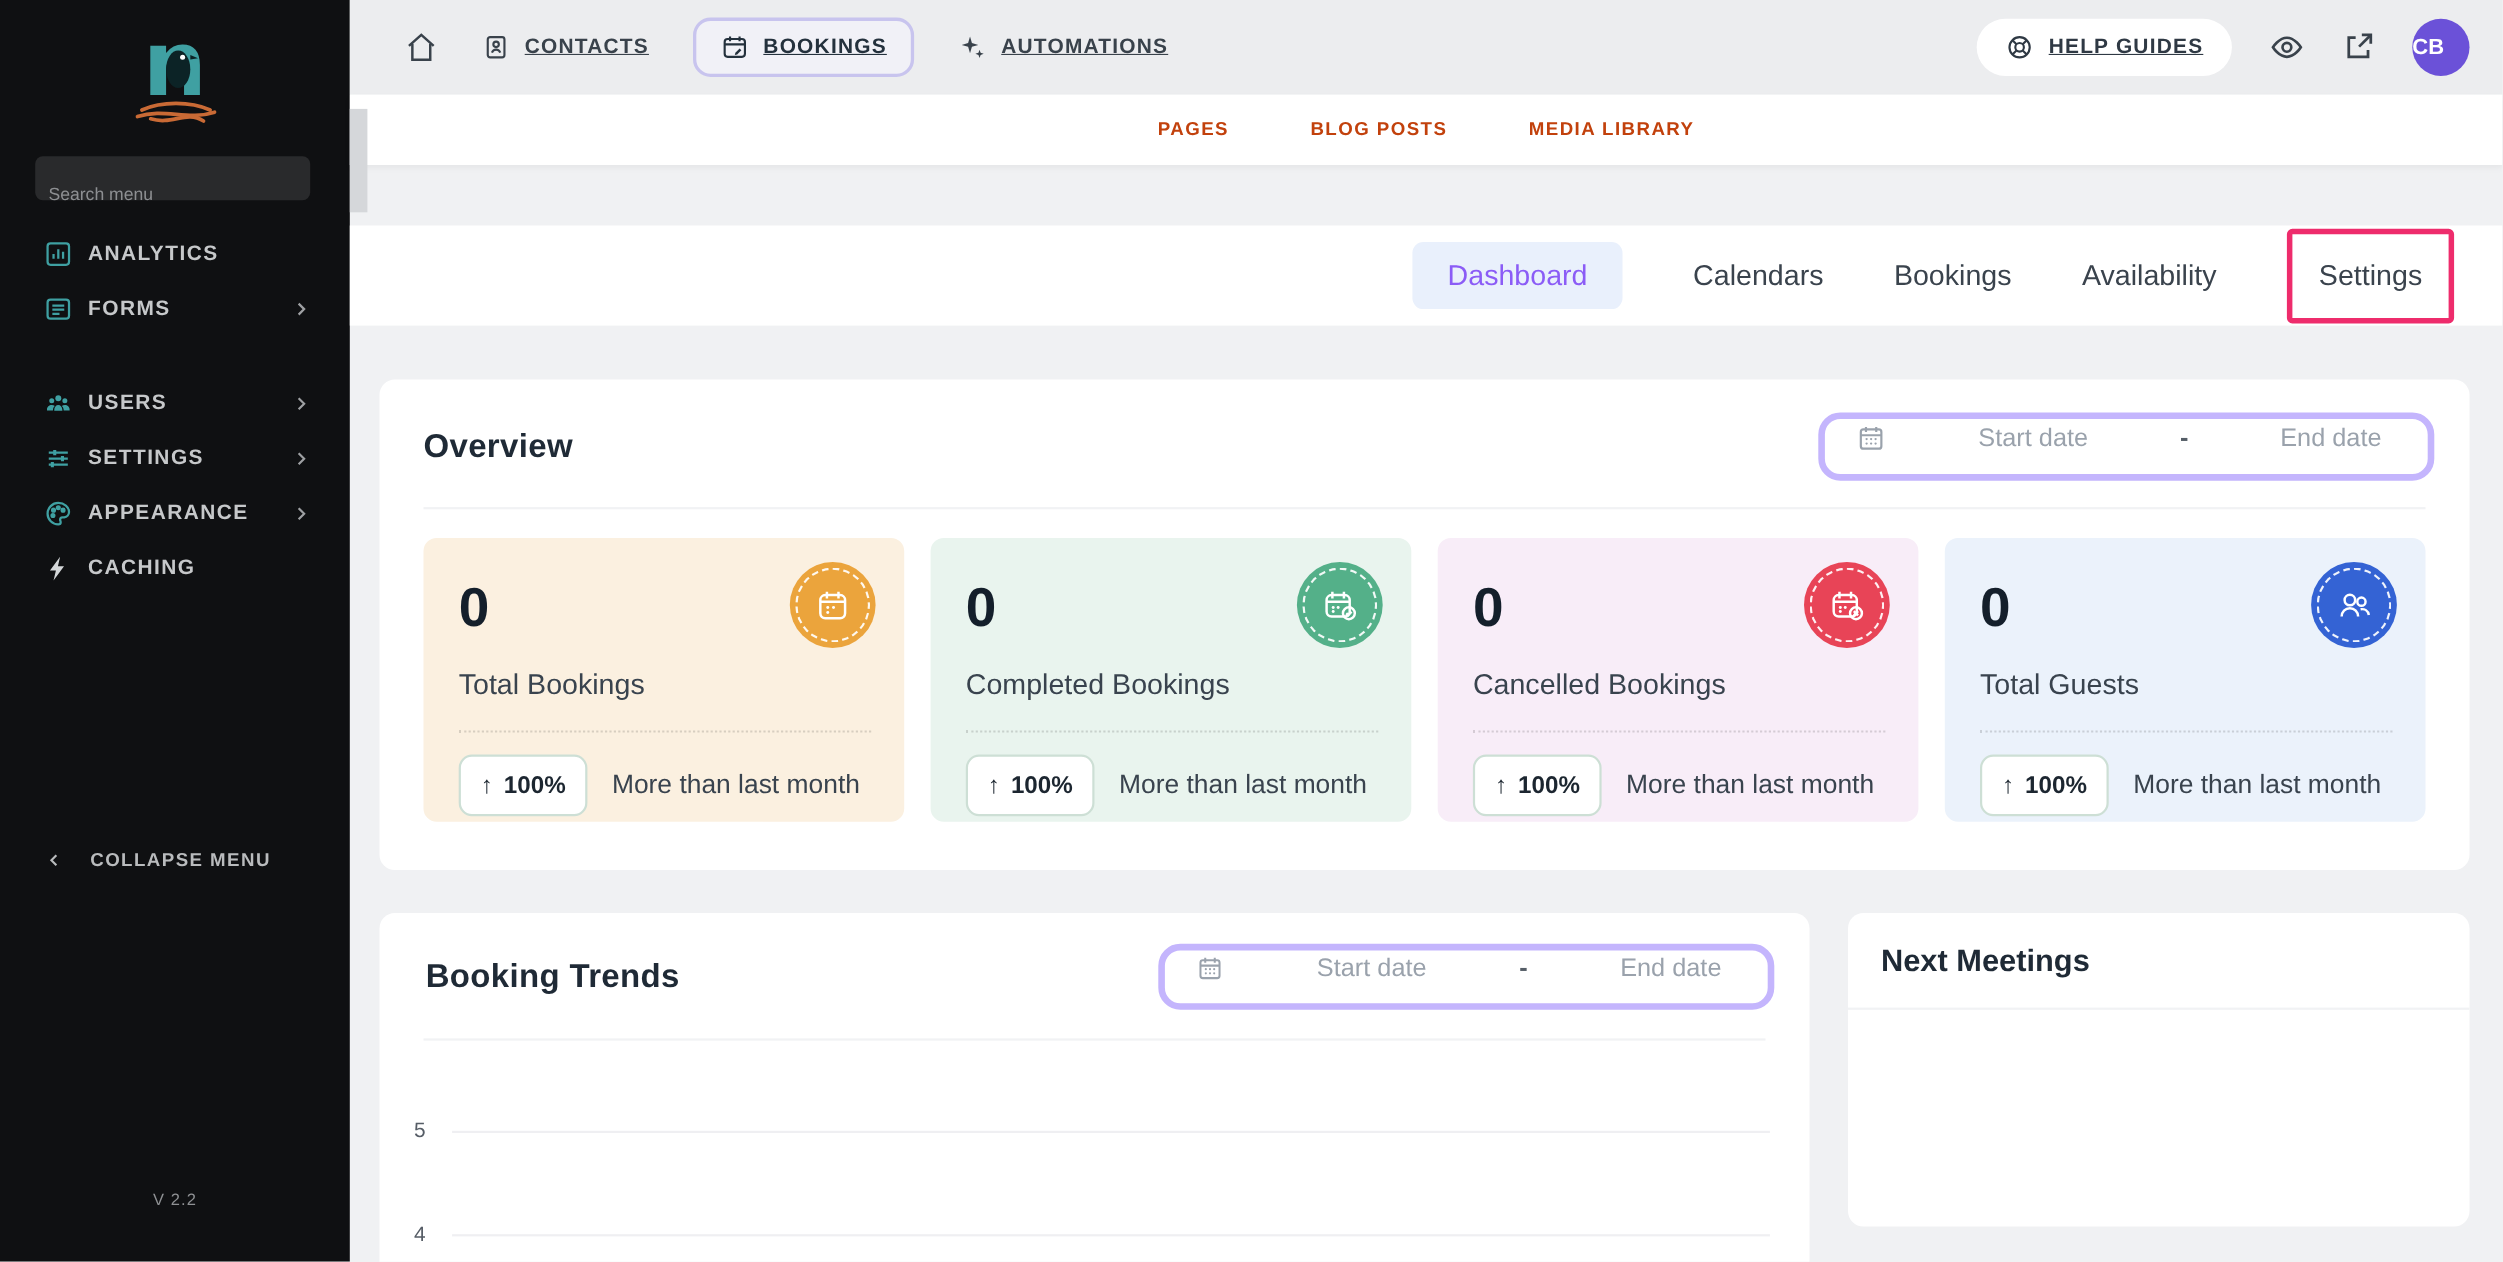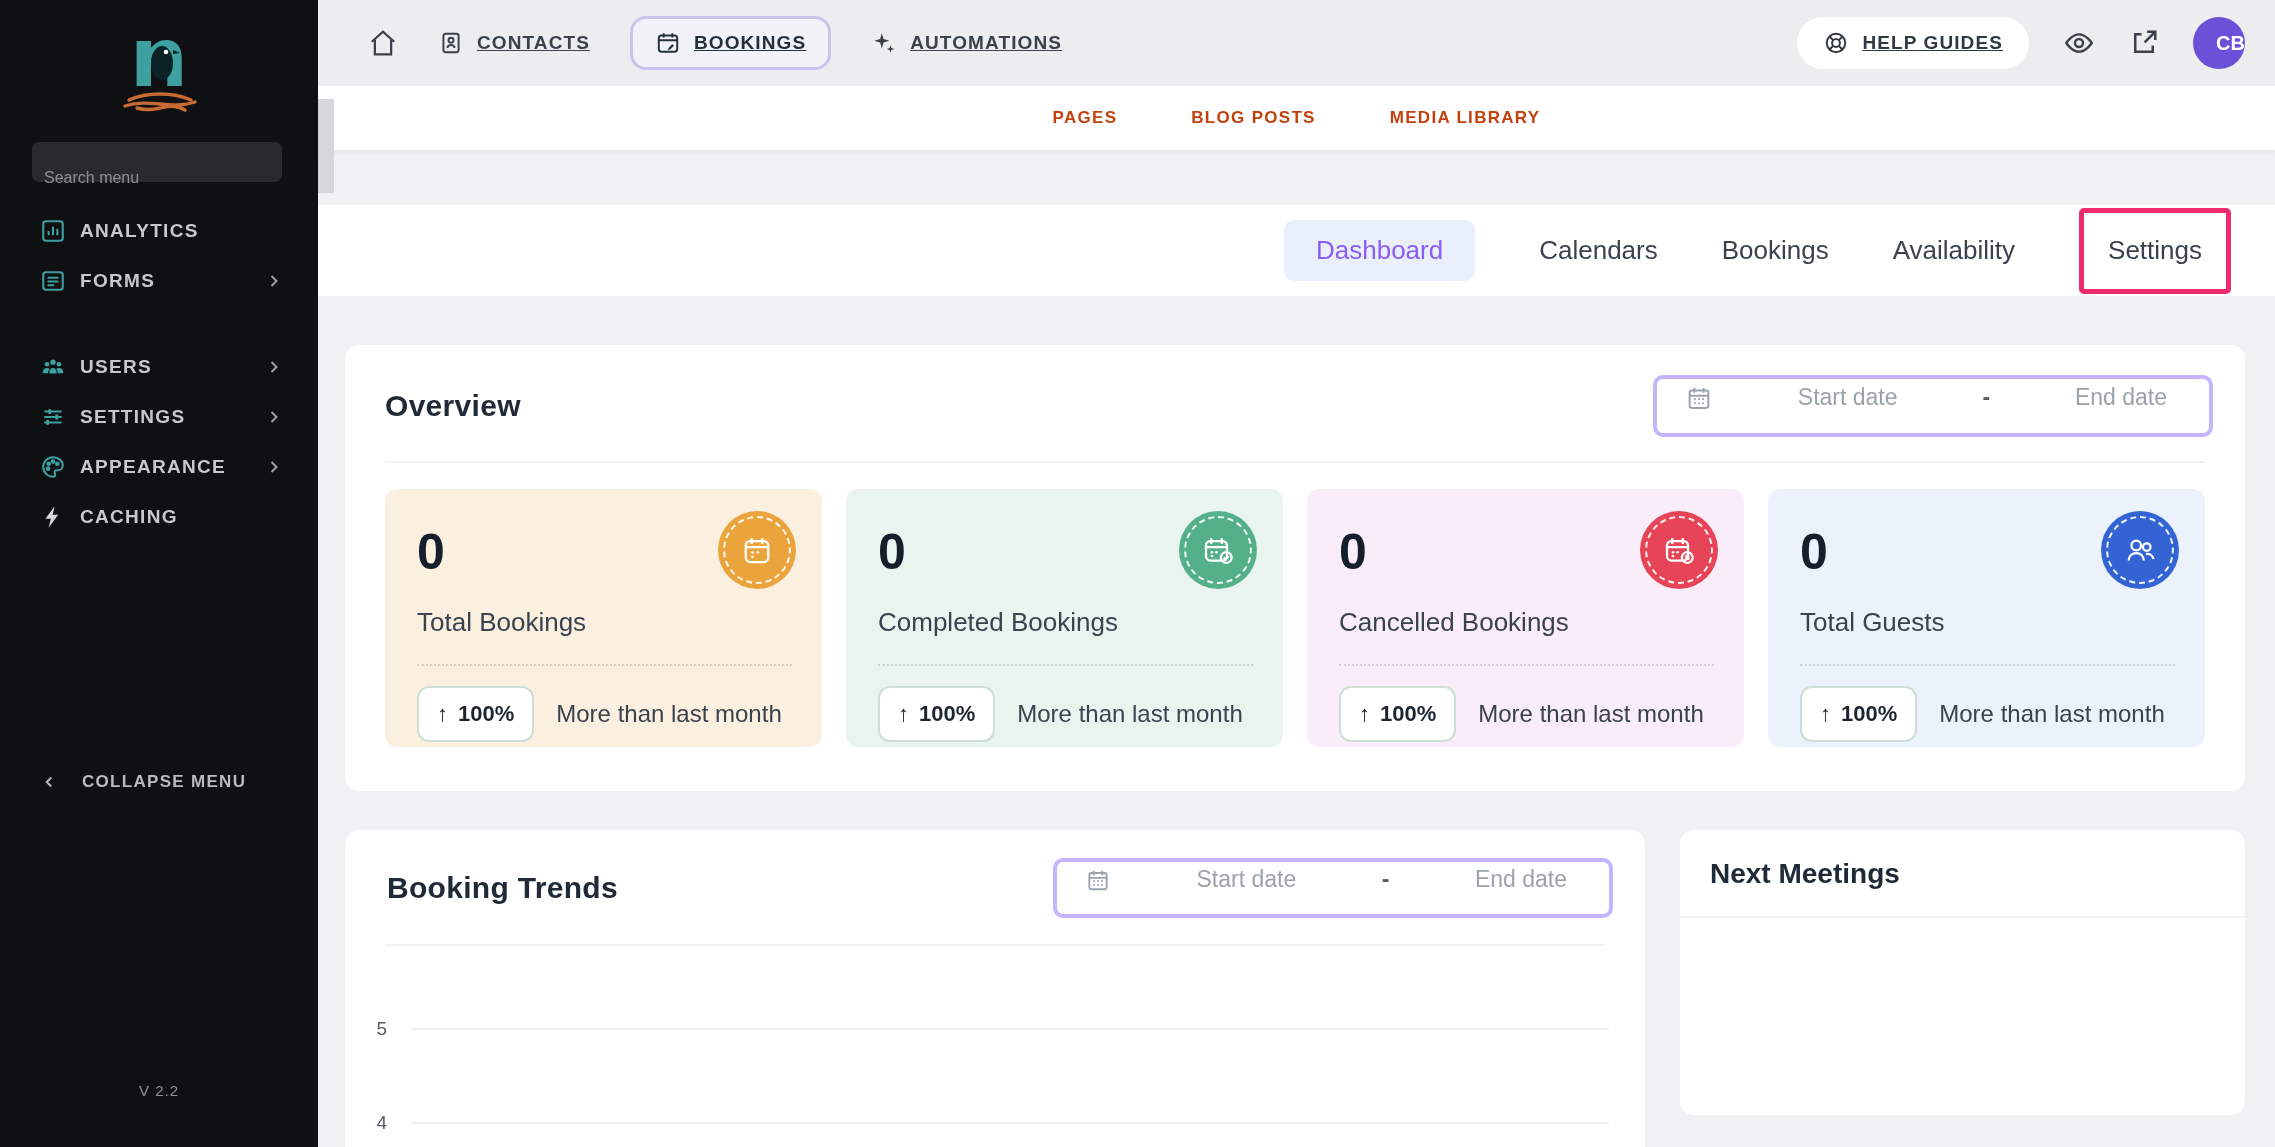--- a/index.html
+++ b/index.html
@@ -32,36 +32,36 @@
     display:flex;align-items:center;padding:0 30px 0 50px;gap:40px;box-sizing:border-box;}
   .tn-item{display:flex;align-items:center;gap:13px;font-size:19px;font-weight:700;
     letter-spacing:1.1px;color:#39424b;cursor:pointer;white-space:nowrap;text-decoration:underline;}
   .bookings-pill{border:3px solid #c8c4ee;background:#f1f1f7;border-radius:16px;
     padding:11px 22px;color:#24313d;}
   .topbar-right{margin-left:auto;display:flex;align-items:center;gap:34px;}
   .help-pill{background:#ffffff;border-radius:26px;height:52px;display:flex;align-items:center;
     gap:13px;padding:0 26px;font-size:19px;font-weight:700;letter-spacing:1.1px;color:#2f3944;cursor:pointer;text-decoration:underline;}
   .icon-btn{display:flex;align-items:center;cursor:pointer;}
   .avatar{width:52px;height:52px;border-radius:50%;background:#6b51d8;color:#fff;display:flex;
-    align-items:center;justify-content:flex-end;font-size:20px;font-weight:700;cursor:pointer;}
+    align-items:center;justify-content:flex-start;font-size:20px;font-weight:700;cursor:pointer;}
   
   .subnav{position:absolute;left:318px;top:86px;right:0;height:64px;background:#ffffff;
     display:flex;align-items:center;justify-content:center;gap:74px;
     box-shadow:0 3px 6px rgba(0,0,0,0.05);z-index:4;}
   .sn-item{font-size:17px;font-weight:700;letter-spacing:1.3px;color:#c2410c;cursor:pointer;}
   
   .tabsbar{position:absolute;left:318px;top:205px;right:0;height:91px;background:#ffffff;
     display:flex;align-items:center;justify-content:flex-end;gap:64px;padding-right:44px;box-sizing:border-box;}
   .tab{font-size:26px;color:#3a434d;cursor:pointer;}
   .tab-active{background:#e9f0fc;color:#8b5cf6;padding:15px 32px;border-radius:10px;}
   .settings-box{height:76px;border:5px solid #ee2c6c;border-radius:5px;display:flex;
     align-items:center;justify-content:center;padding:0 24px;background:#fff;}
   
   .card{position:absolute;background:#fff;border-radius:14px;}
-  .datepicker{width:560px;height:62px;border:4px solid #c4b5fd;border-radius:10px;display:flex;
+  .datepicker{width:560px;height:62px;border:6px solid #c4b5fd;border-radius:20px;display:flex;
     align-items:center;justify-content:space-between;padding:0 42px 17px 28px;box-sizing:border-box;
     color:#9aa2ac;font-size:23px;cursor:pointer;background:#fff;}
   .datepicker .dsep{color:#555e67;font-weight:700;}
   
   .overview{left:345px;top:345px;width:1900px;height:446px;}
   .ov-head{display:flex;align-items:center;justify-content:space-between;padding:30px 32px 24px 40px;}
   .sec-title{font-size:30px;font-weight:700;color:#1f2a36;letter-spacing:.3px;}
   .hdivider{border-top:2px solid #f1f2f4;margin:0 40px;}
   .stats{display:flex;gap:24px;padding:26px 40px 0 40px;}
   .stat{flex:1;border-radius:12px;padding:24px 30px 0 32px;height:258px;box-sizing:border-box;position:relative;}

